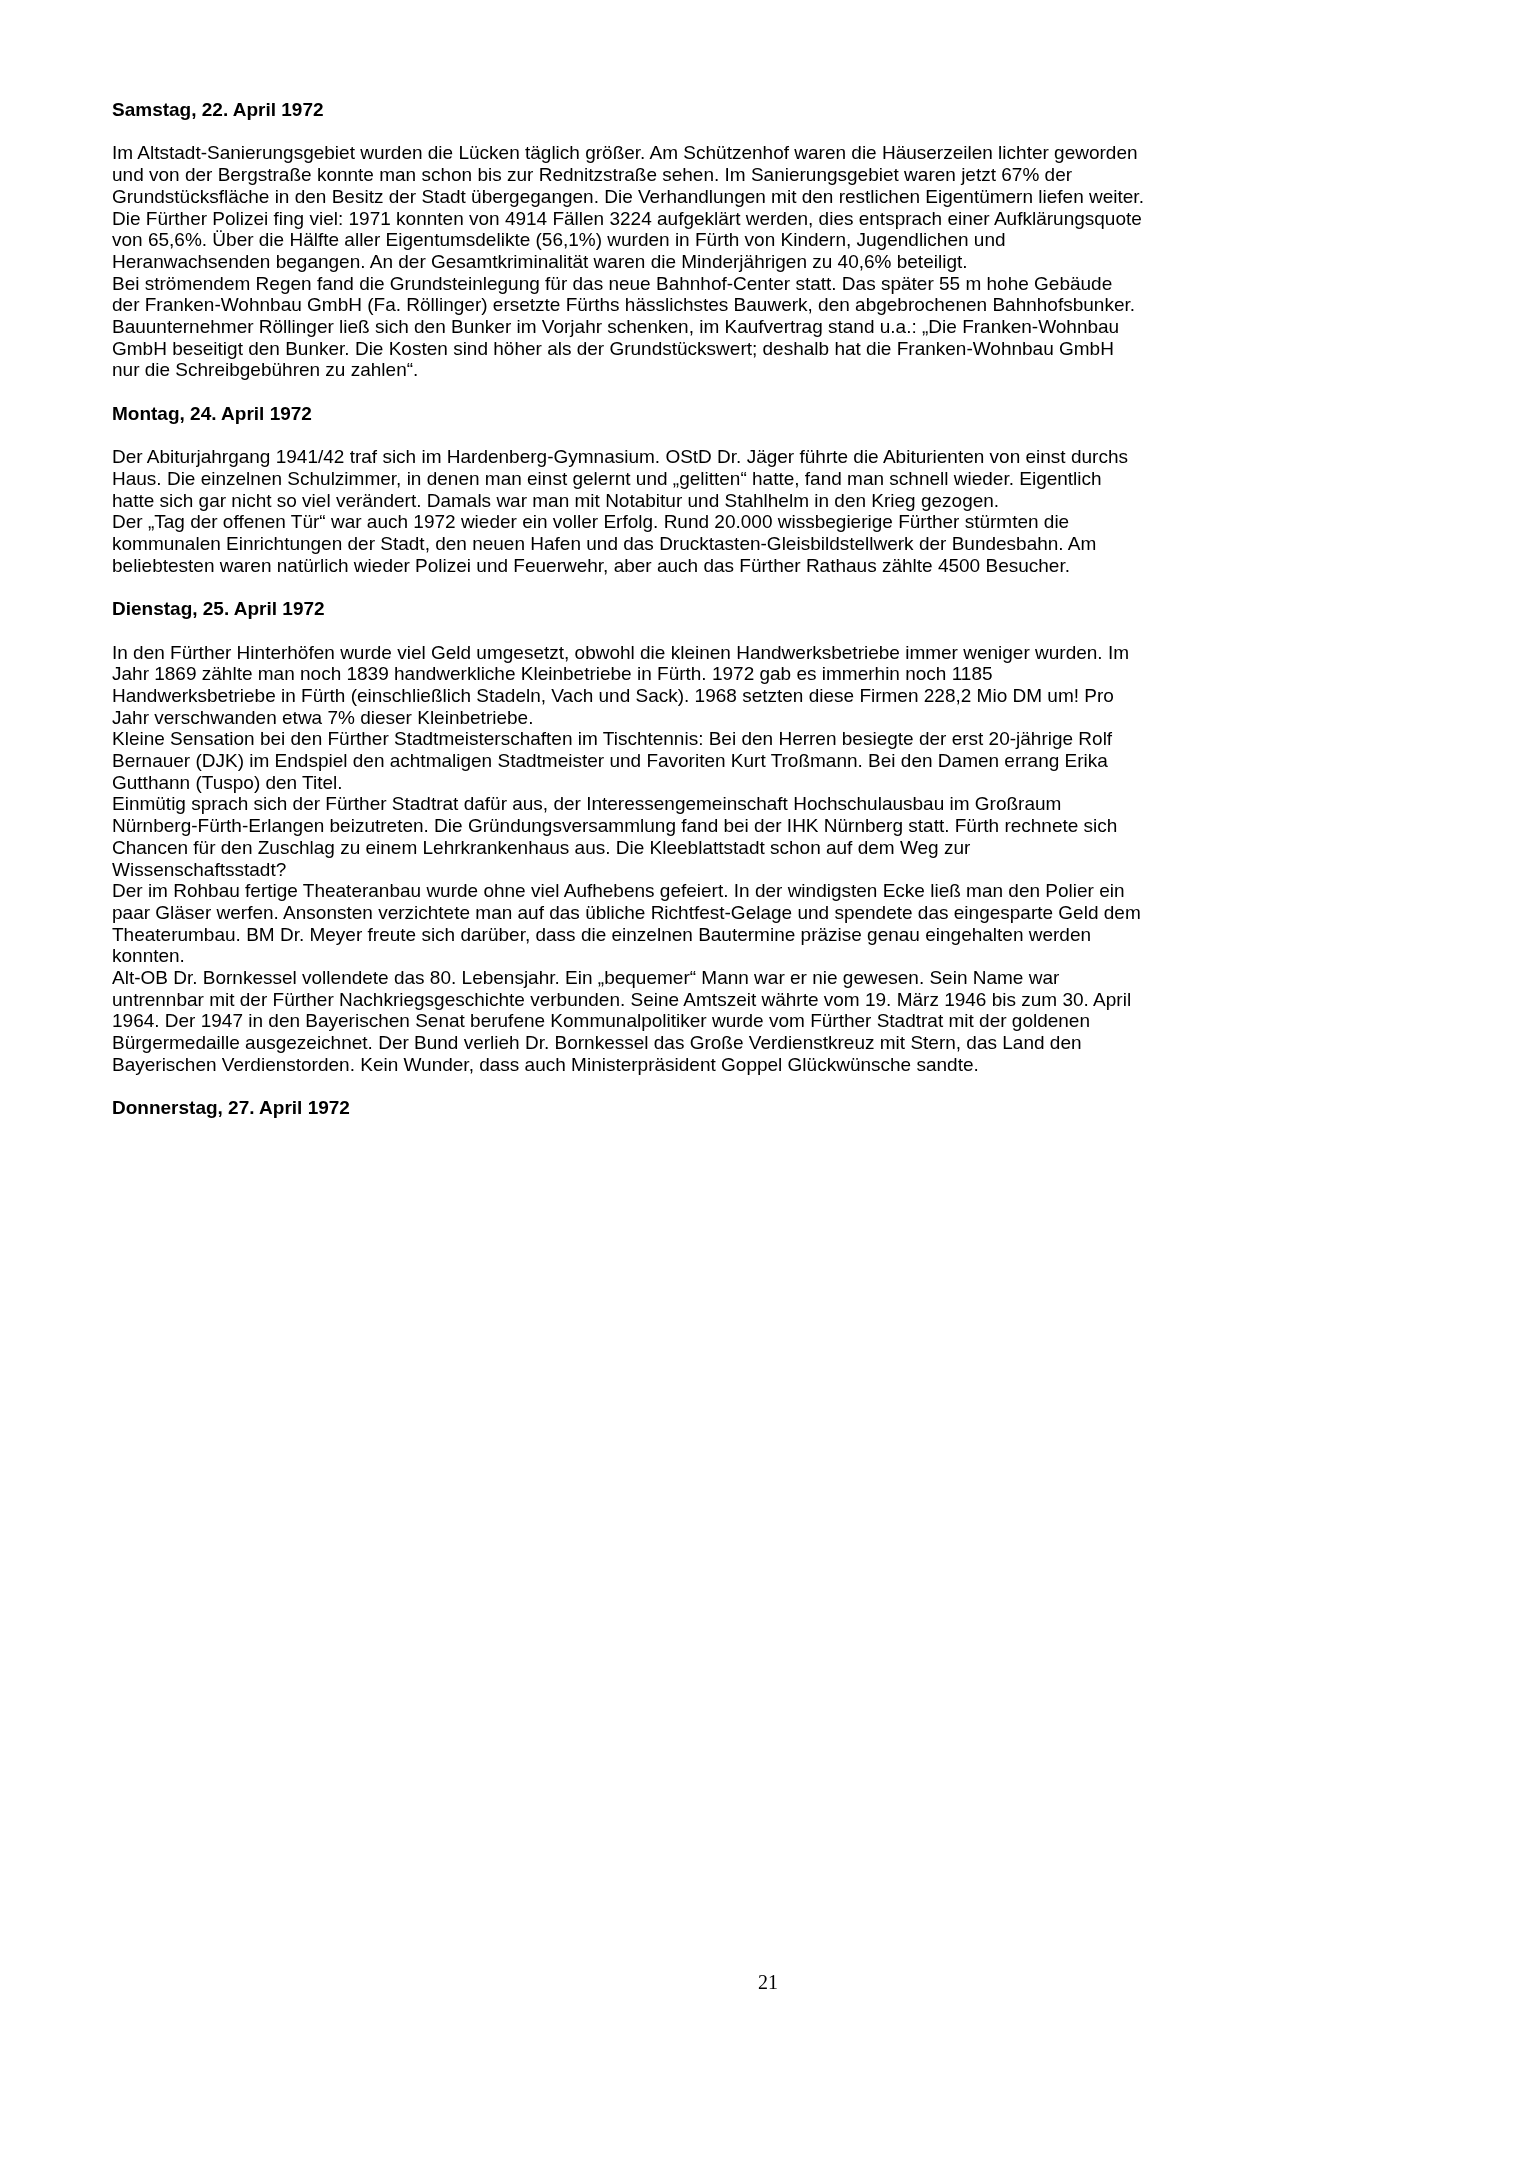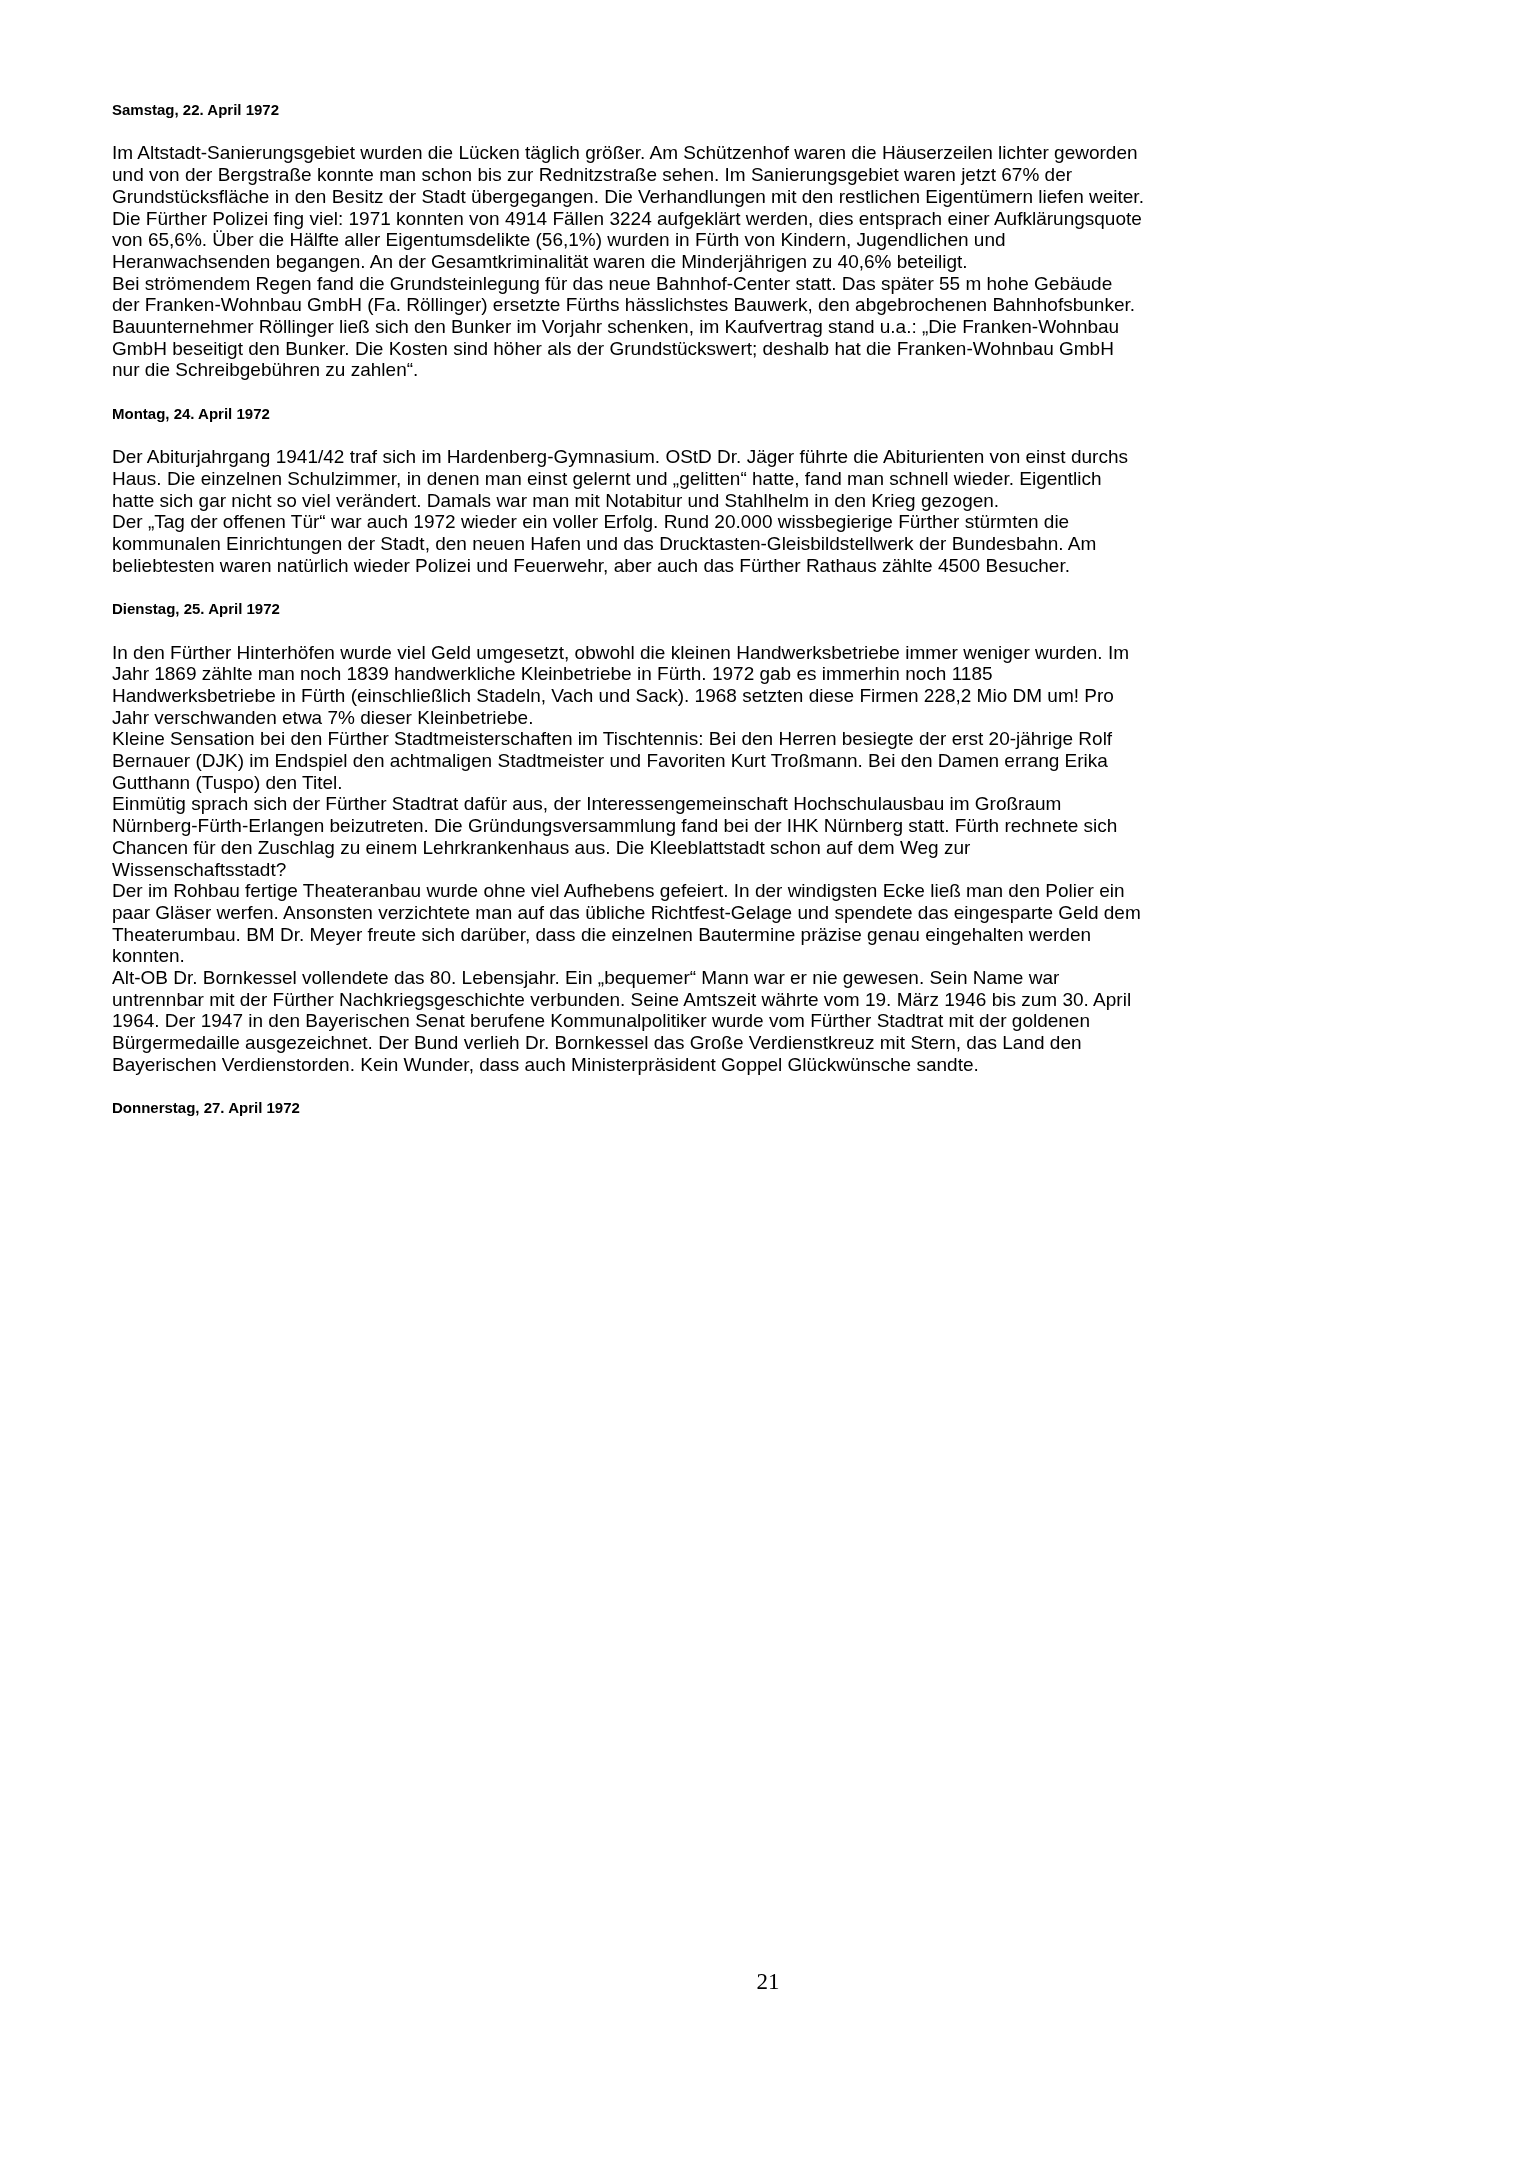--- a/index.html
+++ b/index.html
@@ -18,40 +18,40 @@
   }
   .content {
     position: absolute;
     top: 99px;
     left: 112px;
     width: 1032px;
     font-size: 19px;
     line-height: 21.7px;
   }
   .entry-heading {
-    font-size: 15px;
+    font-size: 19px;
     font-weight: bold;
     margin: 21.7px 0 21.7px 0;
     line-height: 21.7px;
   }
   .content > .entry:first-child .entry-heading {
     margin-top: 0;
   }
   .entry p {
     margin: 0;
     padding: 0;
   }
   .page-number {
     position: absolute;
     top: 1968px;
     left: 0;
     width: 100%;
     text-align: center;
     font-family: "Liberation Serif", serif;
-    font-size: 23px;
+    font-size: 20px;
     line-height: 28px;
   }
 </style>
 </head>
 <body>
 
 <div class="page">
   <div class="content">
 
     <section class="entry">

